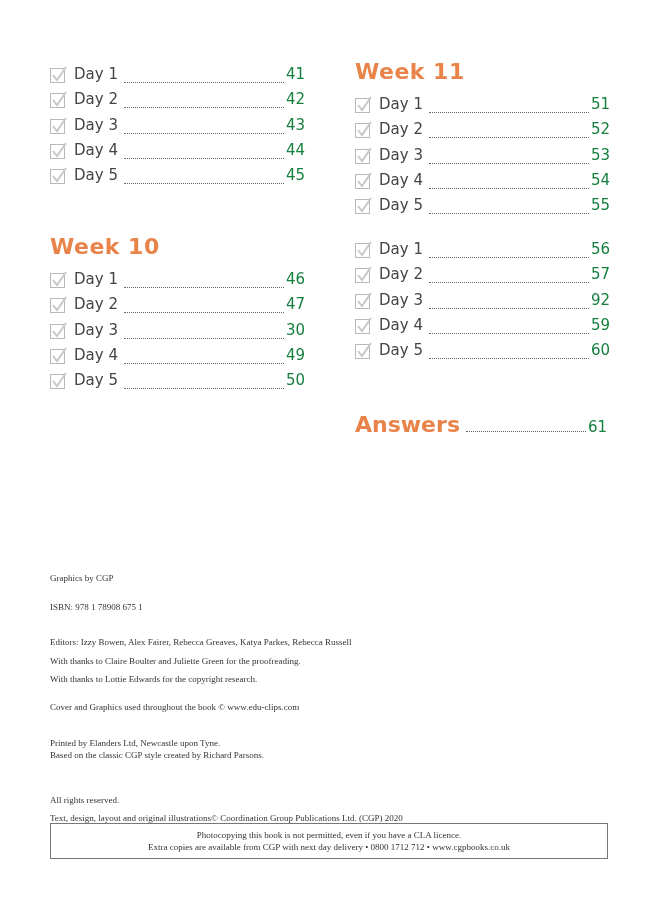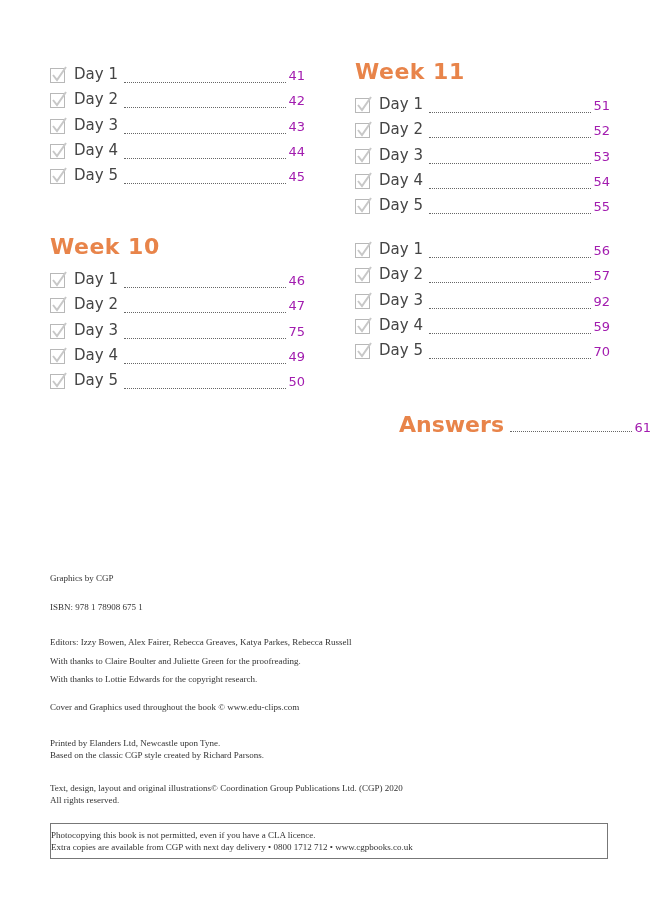--- a/index.html
+++ b/index.html
@@ -15,28 +15,28 @@
   .day-row { display: flex; align-items: flex-end; height: 25.2px; }
   .check {
     width: 15px; height: 15px; border: 1.5px solid #b8b8b8; position: relative;
     flex: 0 0 auto; margin-right: 9px; box-sizing: border-box; background: #fff;
   }
   .check svg { position: absolute; left: 0px; top: -4px; }
   .day-label { font-size: 15px; color: #444; white-space: nowrap; }
   .dots {
     flex: 1 1 auto; border-bottom: 1.5px dotted #666; margin: 0 2px 0 6px; height: 12px;
   }
-  .page { font-size: 13px; color: #a21caf; }
-  .answers { position: absolute; left: 355px; top: 412px; width: 252px; display: flex; align-items: baseline; margin-left: 44px; }
+  .page { font-size: 15px; color: #15803d; }
+  .answers { position: absolute; left: 355px; top: 412px; width: 252px; display: flex; align-items: baseline; }
   .answers-title { font-weight: bold; color: #e8844a; font-size: 22px; }
   .answers .dots { height: 0; margin-bottom: 2px; }
   .pub { position: absolute; left: 50px; font-family: "Liberation Serif", serif; font-size: 9px; color: #333; line-height: 12px; }
   .notice {
     position: absolute; left: 50px; top: 823px; width: 558px; height: 36px;
-    border: 1px solid #777; box-sizing: border-box; text-align: left;
+    border: 1px solid #777; box-sizing: border-box; text-align: center;
     font-family: "Liberation Serif", serif; font-size: 9px; color: #333; line-height: 12px; padding-top: 5px;
   }
 </style>
 </head>
 <body>
 
 <div id="toc">
     <div class="col" style="left: 50px; top: 58px;">
       <div class="day-row">
         <span class="check">
@@ -112,21 +112,21 @@
         <span class="page">47</span>
       </div>
       <div class="day-row">
         <span class="check">
           <svg width="16" height="18" viewBox="0 0 16 18">
             <path d="M2 10 L6 15 L15 2" fill="none" stroke="#c8c8c8" stroke-width="2"></path>
           </svg>
         </span>
         <span class="day-label">Day 3</span>
         <span class="dots"></span>
-        <span class="page">75</span>
+        <span class="page">30</span>
       </div>
       <div class="day-row">
         <span class="check">
           <svg width="16" height="18" viewBox="0 0 16 18">
             <path d="M2 10 L6 15 L15 2" fill="none" stroke="#c8c8c8" stroke-width="2"></path>
           </svg>
         </span>
         <span class="day-label">Day 4</span>
         <span class="dots"></span>
         <span class="page">49</span>
@@ -237,38 +237,38 @@
         <span class="page">59</span>
       </div>
       <div class="day-row">
         <span class="check">
           <svg width="16" height="18" viewBox="0 0 16 18">
             <path d="M2 10 L6 15 L15 2" fill="none" stroke="#c8c8c8" stroke-width="2"></path>
           </svg>
         </span>
         <span class="day-label">Day 5</span>
         <span class="dots"></span>
-        <span class="page">70</span>
+        <span class="page">60</span>
       </div>
     </div>
   </div>
 
 <div class="answers">
   <span class="answers-title">Answers</span>
   <span class="dots"></span>
   <span class="page">61</span>
 </div>
 
 <div class="pub" style="top:572px">Graphics by CGP</div>
 <div class="pub" style="top:601px">ISBN: 978 1 78908 675 1</div>
 <div class="pub" style="top:636px">Editors: Izzy Bowen, Alex Fairer, Rebecca Greaves, Katya Parkes, Rebecca Russell</div>
 <div class="pub" style="top:655px">With thanks to Claire Boulter and Juliette Green for the proofreading.</div>
 <div class="pub" style="top:673px">With thanks to Lottie Edwards for the copyright research.</div>
 <div class="pub" style="top:701px">Cover and Graphics used throughout the book © www.edu-clips.com</div>
 <div class="pub" style="top:737px">Printed by Elanders Ltd, Newcastle upon Tyne.</div>
 <div class="pub" style="top:749px">Based on the classic CGP style created by Richard Parsons.</div>
-<div class="pub" style="top:782px">Text, design, layout and original illustrations© Coordination Group Publications Ltd. (CGP) 2020</div>
+<div class="pub" style="top:812px">Text, design, layout and original illustrations© Coordination Group Publications Ltd. (CGP) 2020</div>
 <div class="pub" style="top:794px">All rights reserved.</div>
 
 <div class="notice">
   <div>Photocopying this book is not permitted, even if you have a CLA licence.</div>
   <div>Extra copies are available from CGP with next day delivery  •  0800 1712 712  •  www.cgpbooks.co.uk</div>
 </div>
 
 </body></html>

